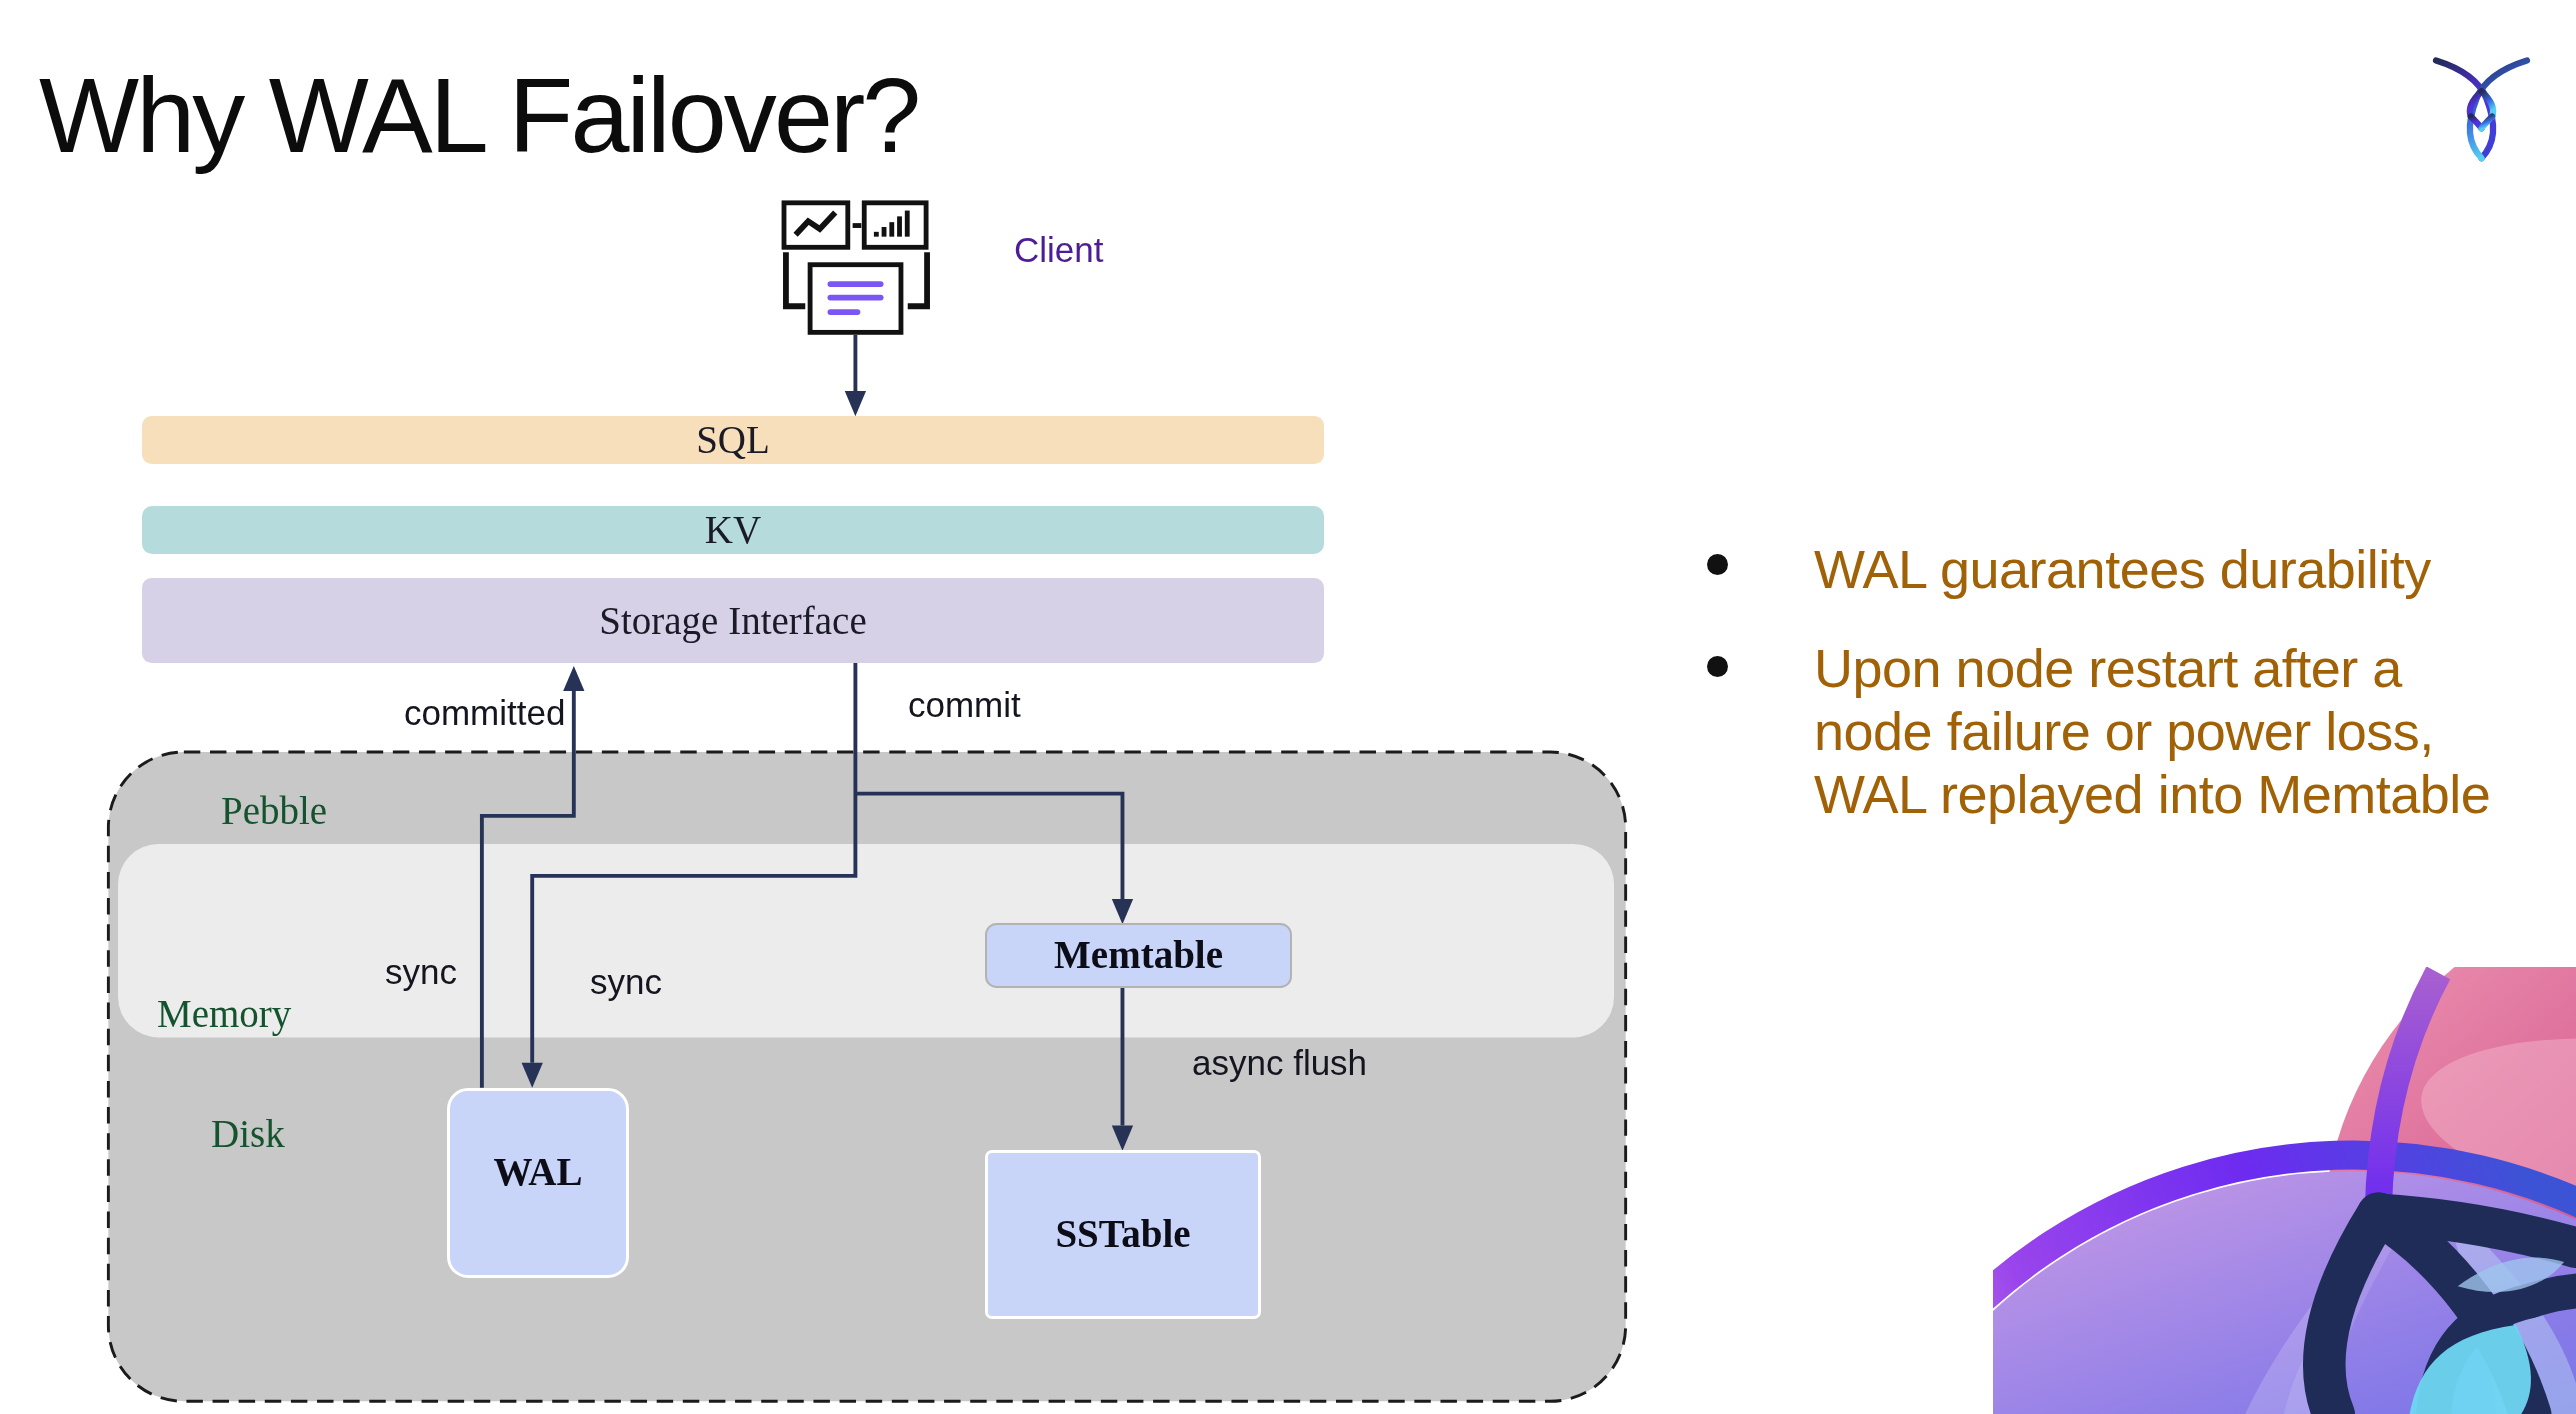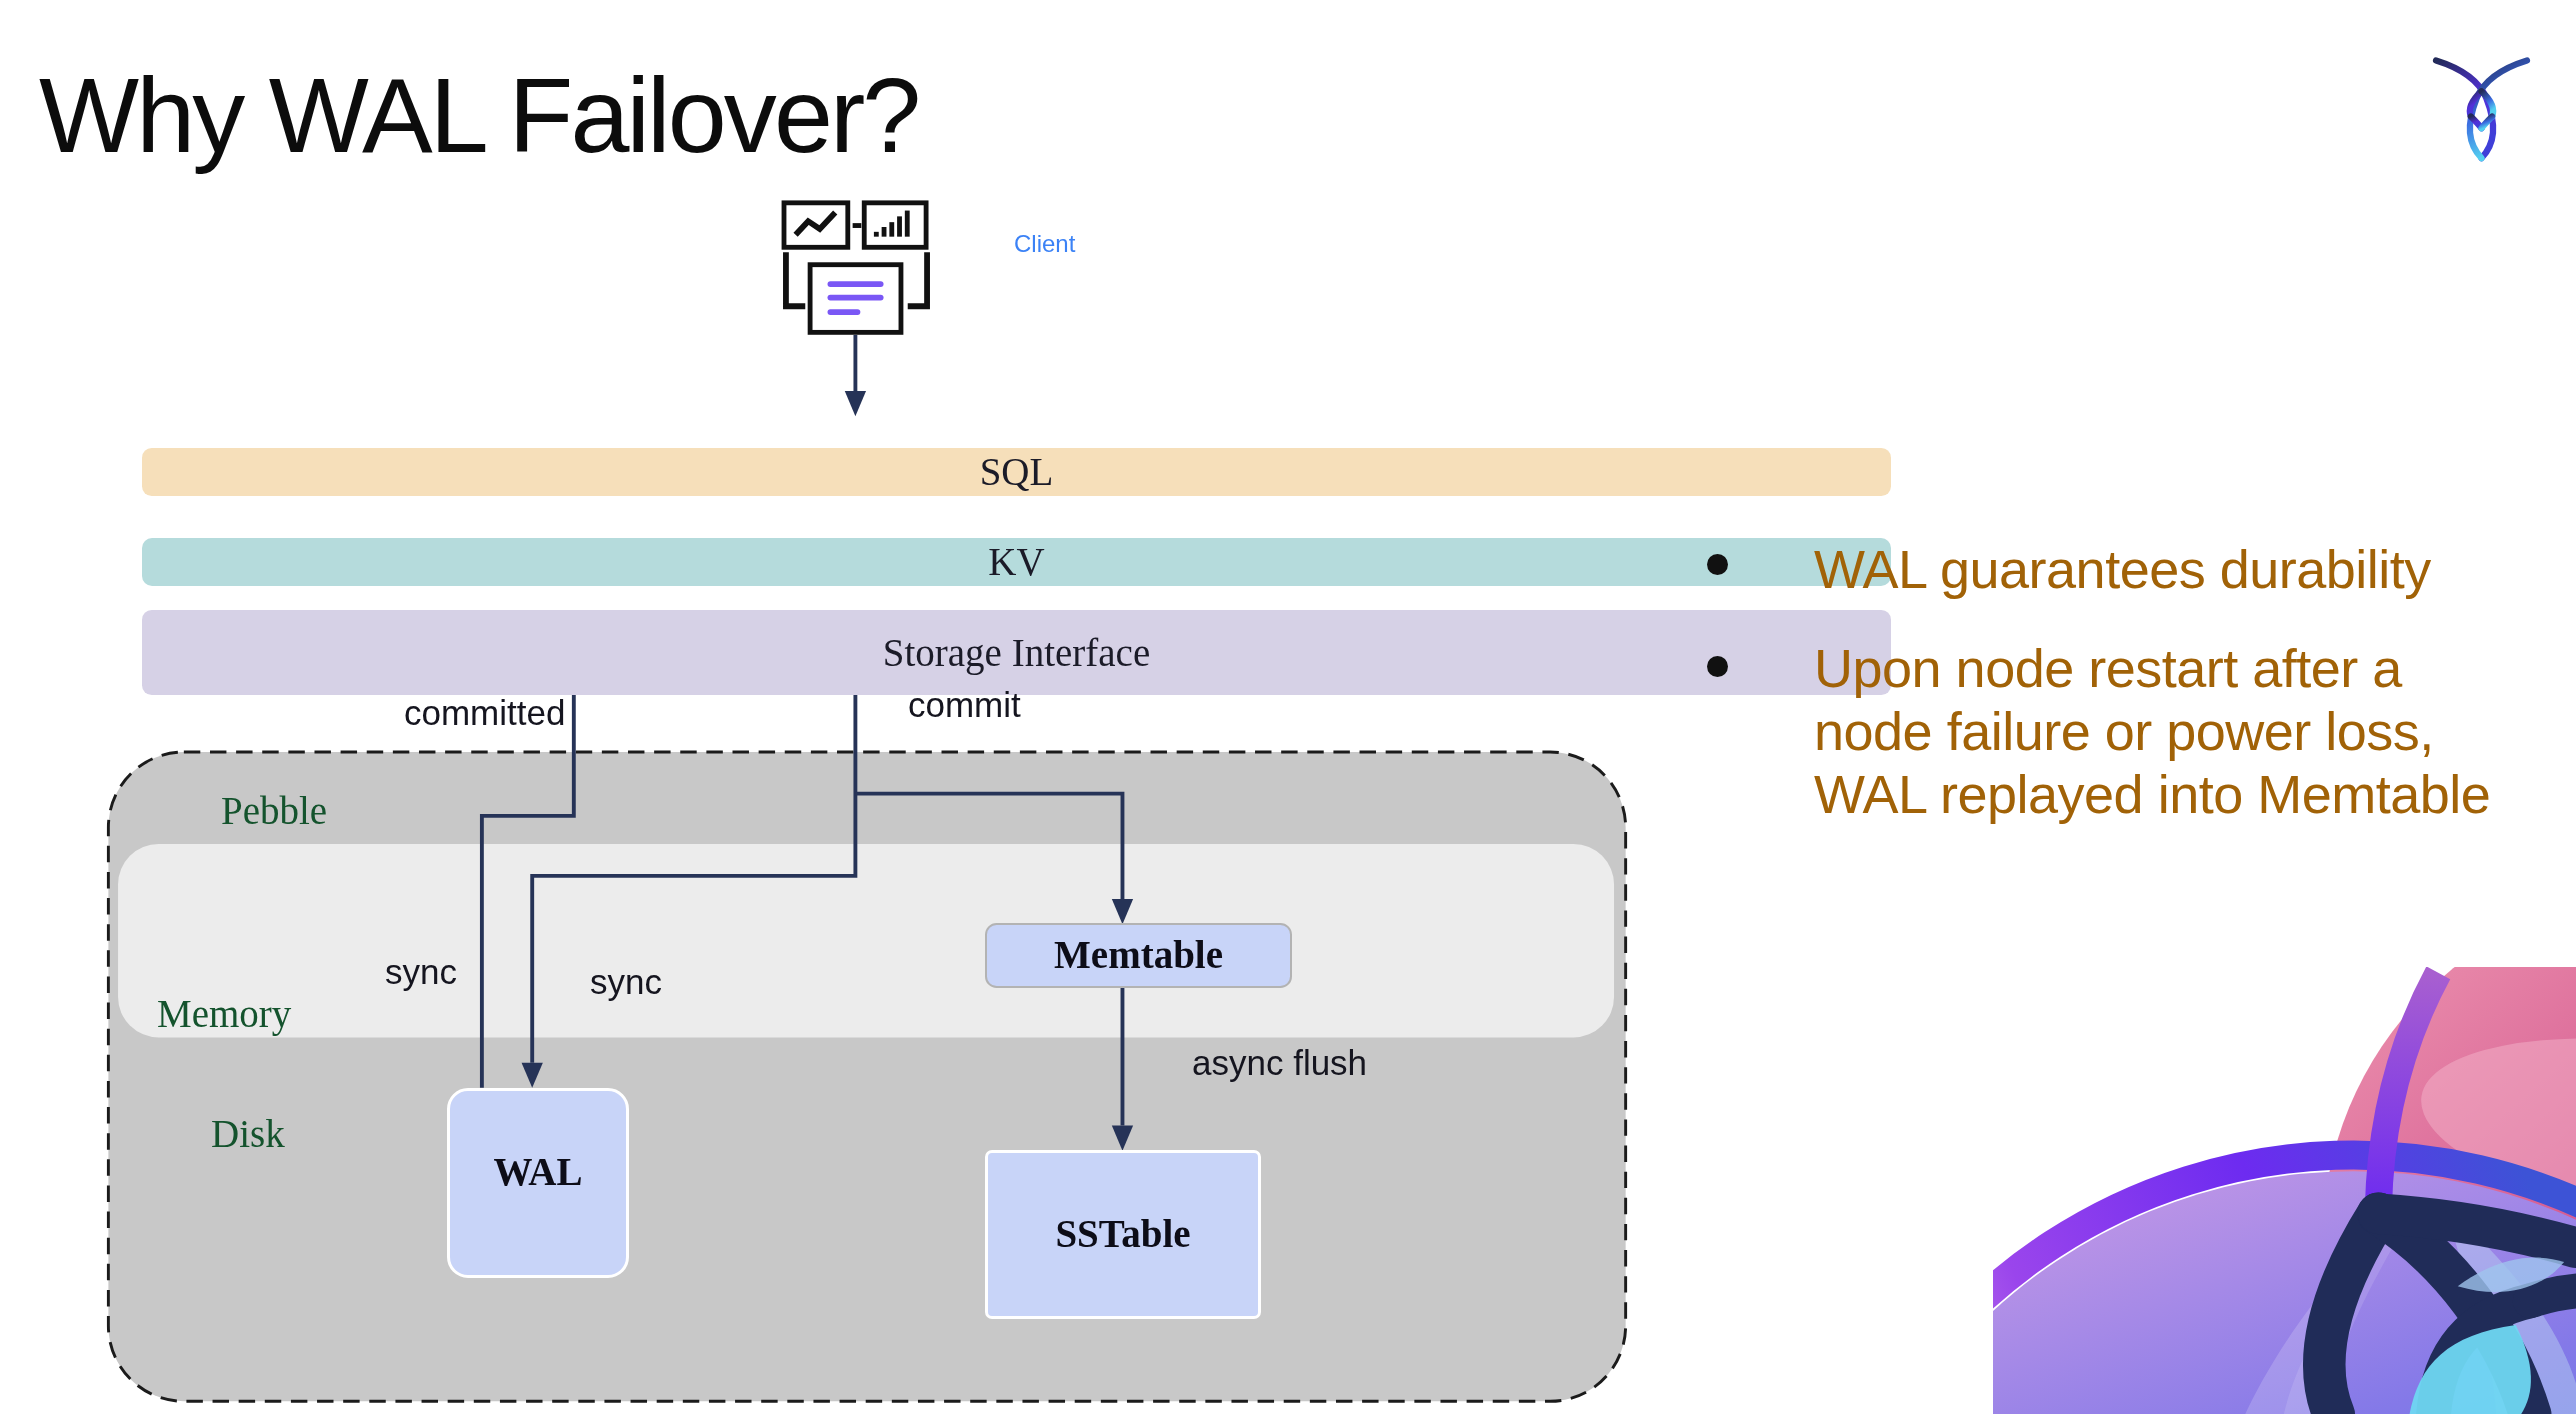--- a/index.html
+++ b/index.html
@@ -8,24 +8,24 @@
     --ink:#111111;
   }
   html,body{margin:0;padding:0;background:#fff;}
   .slide{position:relative;width:2576px;height:1415px;background:#ffffff;overflow:hidden;
          font-family:"Liberation Sans",sans-serif;color:var(--ink);}
   .abs{position:absolute;}
 
   .title{left:39px;top:23px;font-size:106px;font-weight:400;letter-spacing:-2.9px;color:#0c0c0c;
          font-family:"Liberation Sans",sans-serif;margin-top:32px;}
 
-  .client-label{left:1014px;top:230px;font-size:24px;color:#3b82f6;}
-
-  .bar{left:142px;width:1749px;border-radius:9.7px;text-align:center;
-       font-family:"Liberation Serif",serif;font-size:39px;color:#1b1b28;margin-top:32px;}
+  .client-label{left:1014px;top:230px;font-size:35px;color:#4c1d95;}
+
+  .bar{left:142px;width:1182px;border-radius:9.7px;text-align:center;
+       font-family:"Liberation Serif",serif;font-size:39px;color:#1b1b28;}
   .bar-sql{top:416px;height:48px;line-height:48px;background:var(--sql-bar);}
   .bar-kv{top:506px;height:48px;line-height:48px;background:var(--kv-bar);border-radius:10px;}
   .bar-storage{top:578px;height:85px;line-height:85px;background:var(--storage-bar);}
 
   .edge-label{font-size:35px;color:#15151f;}
   .lbl-committed{left:404px;top:693px;}
   .lbl-commit{left:908px;top:685px;}
   .lbl-sync-a{left:385px;top:952px;}
   .lbl-sync-b{left:590px;top:962px;}
   .lbl-async{left:1192px;top:1043px;}

